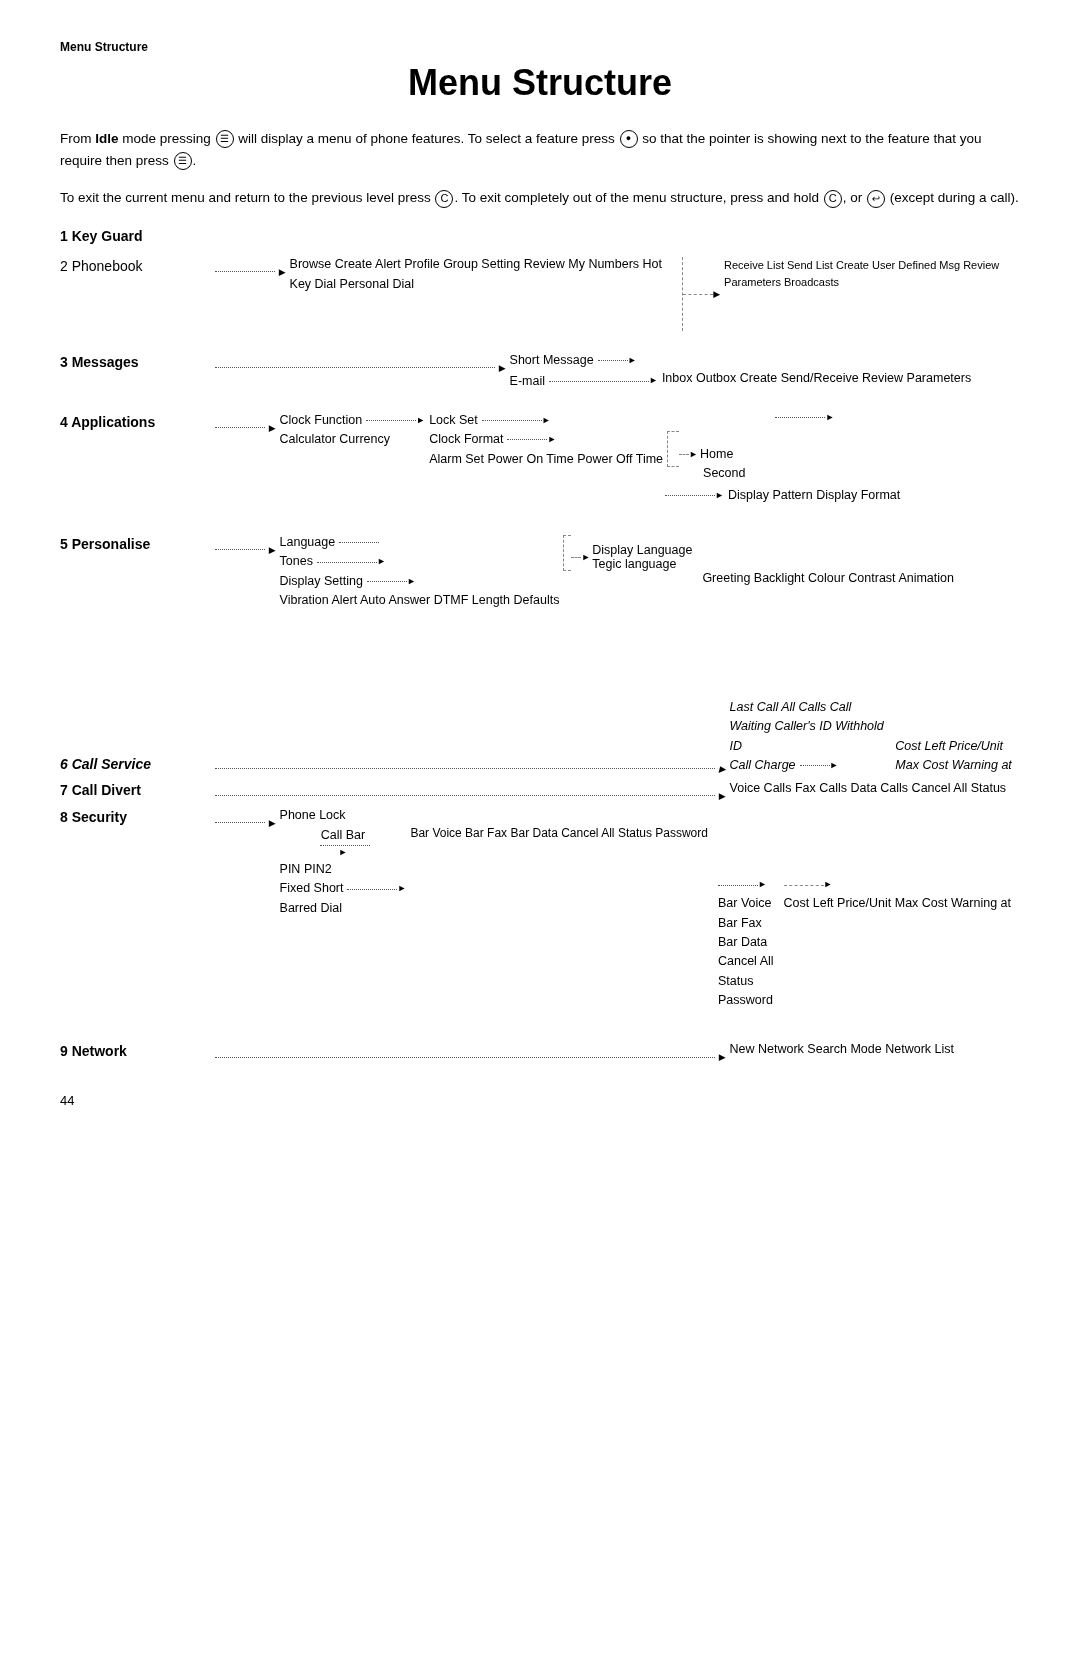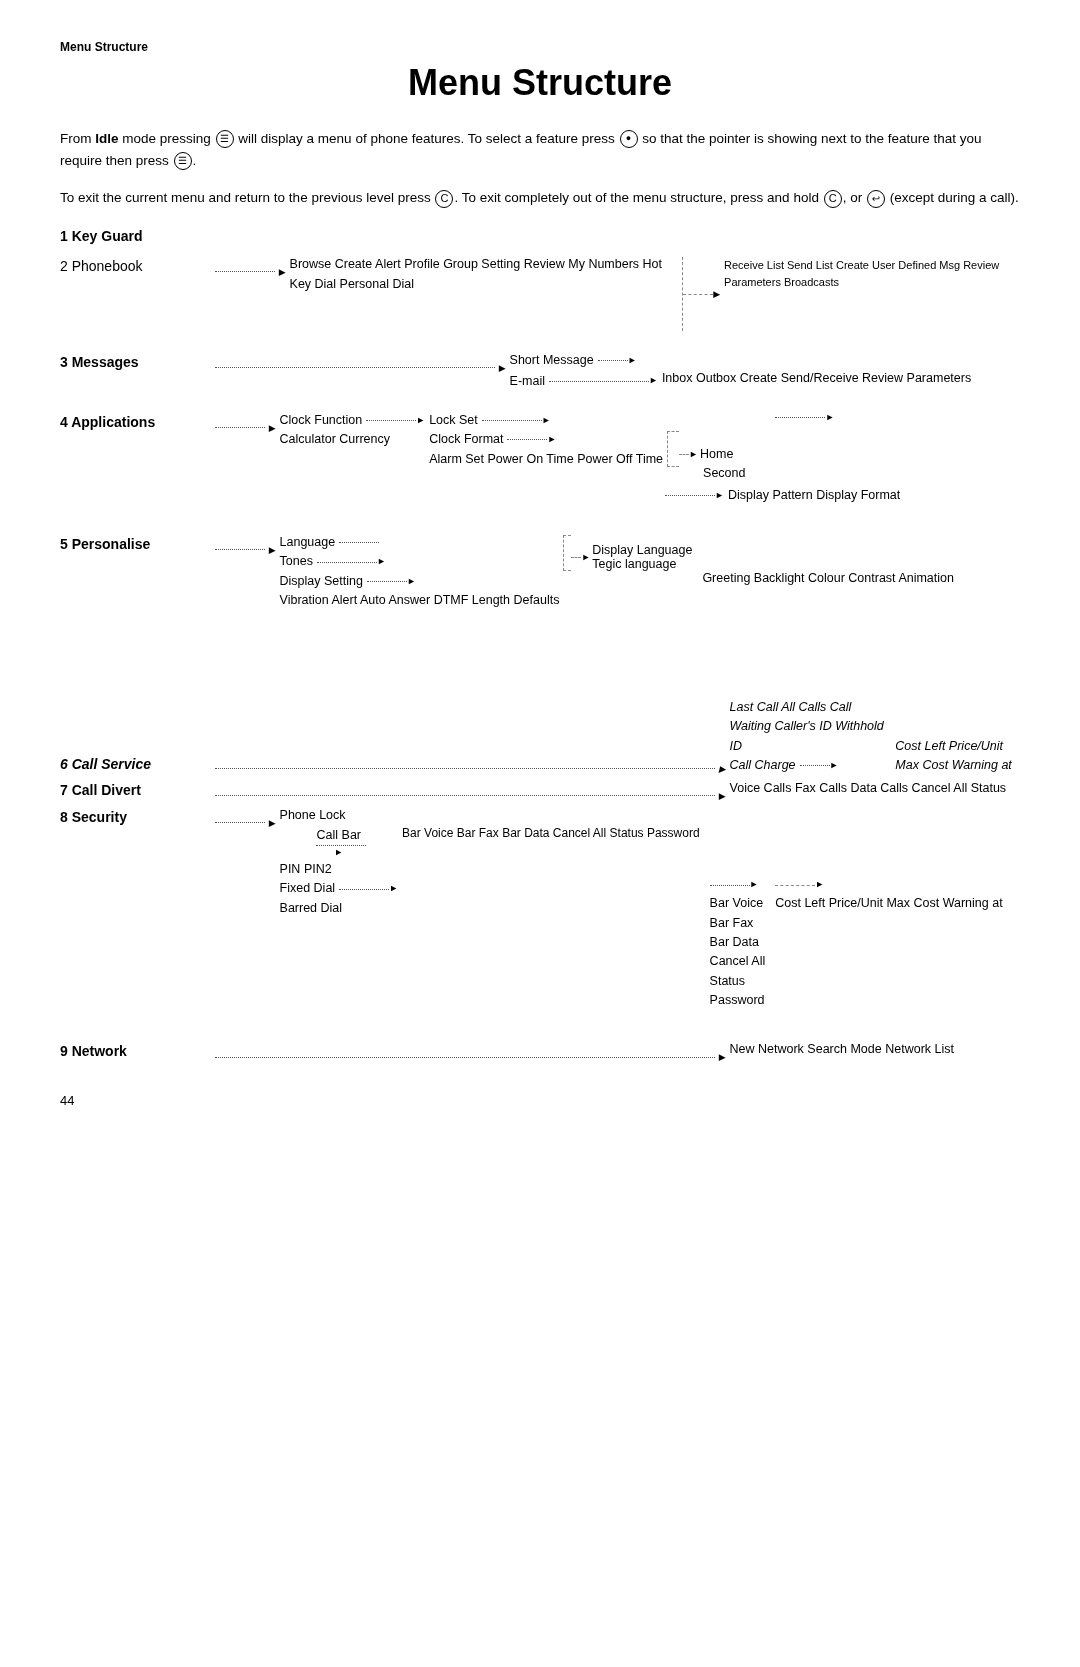--- a/index.html
+++ b/index.html
@@ -339,21 +339,21 @@
         <div style="font-size:12.5px;line-height:1.55;margin-left:4px;">
           <span class="item">Phone Lock</span>
           <div style="display:flex;align-items:center;flex-direction:column;">
             <span>Call Bar</span>
             <span style="display:inline-block;border-top:1px dotted #555;width:50px;margin-left:4px;vertical-align:middle;"></span>
             <span style="font-size:9px;">►</span>
           </div>
           <span class="item">PIN</span>
           <span class="item">PIN2</span>
           <div style="display:flex;align-items:center;">
-            <span>Fixed Dial</span>
+            <span>Fixed Short</span>
             <span style="display:inline-block;border-top:1px dotted #555;width:50px;margin-left:4px;vertical-align:middle;"></span>
             <span style="font-size:9px;">►</span>
           </div>
           <span class="item">Barred Dial</span>
         </div>
 
         <div style="font-size:12px;line-height:1.55;margin-left:4px;margin-top:18px;">
           <span class="item">Bar Voice</span>
           <span class="item">Bar Fax</span>
           <span class="item">Bar Data</span>

